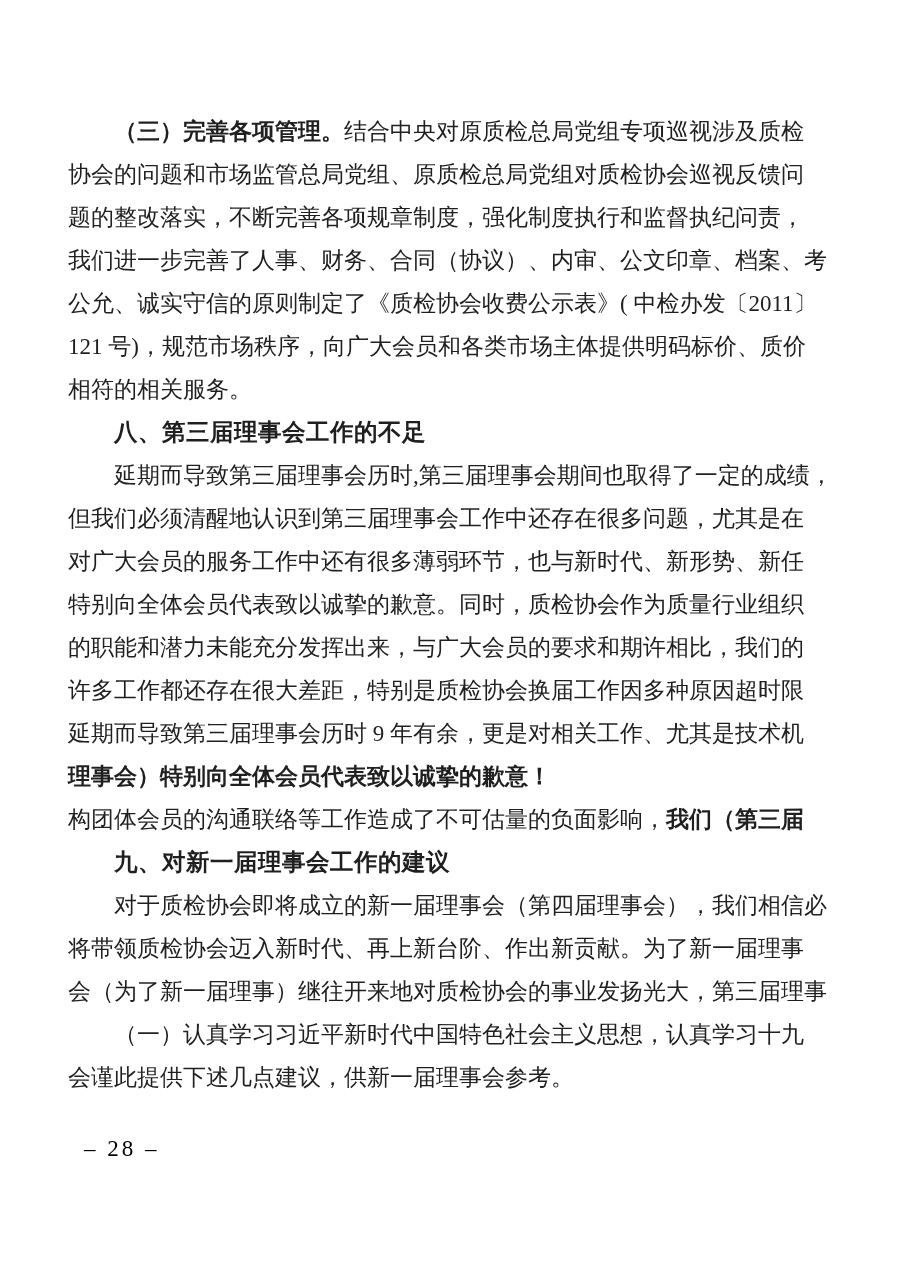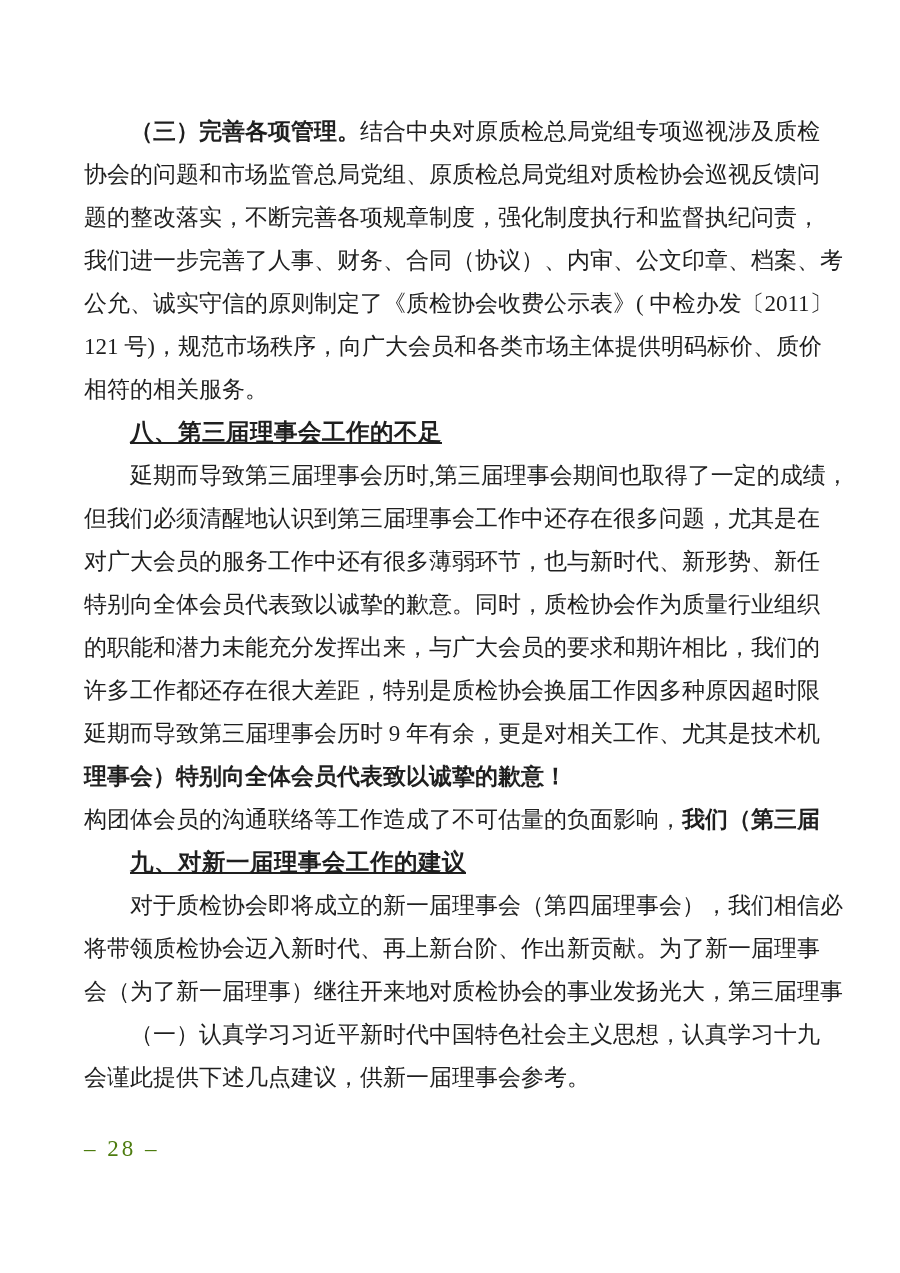--- a/index.html
+++ b/index.html
@@ -15,21 +15,21 @@
   .page {
     position: relative;
     width: 900px;
     height: 1273px;
     background: #ffffff;
     overflow: hidden;
     color: #1f1f1f;
   }
   .content {
     position: absolute;
-    left: 84px;
+    left: 68px;
     top: 110px;
     width: 770px;
   }
   .line {
     font-size: 23px;
     line-height: 43px;
     height: 43px;
     white-space: nowrap;
     letter-spacing: 0px;
   }
@@ -41,35 +41,34 @@
     font-weight: 400;
   }
   
   .seg-bold-kai {
     font-family: "Liberation Serif", "DejaVu Serif", serif;
     font-weight: 700;
   }
   
   .line.heading-line {
     height: 43px;
-    text-decoration: underline;
   }
   .seg-heading {
     font-family: "Liberation Sans", "DejaVu Sans", sans-serif;
     font-weight: 700;
     font-size: 23.5px;
     letter-spacing: 0.5px;
   }
   .footer-page-number {
     position: absolute;
     left: 84px;
     top: 1136px;
     font-size: 23px;
     letter-spacing: 3px;
-    color: #4d7c0f;
+    color: #000000;
     font-family: "Liberation Serif", "DejaVu Serif", serif;
   }
 </style>
 </head>
 <body>
 
 <div class="page">
   <div class="content">
       <div class="line indent"><span class="seg-bold-kai">（三）完善各项管理。</span><span class="seg-normal">结合中央对原质检总局党组专项巡视涉及质检</span></div>
       <div class="line"><span class="seg-normal">协会的问题和市场监管总局党组、原质检总局党组对质检协会巡视反馈问</span></div>

